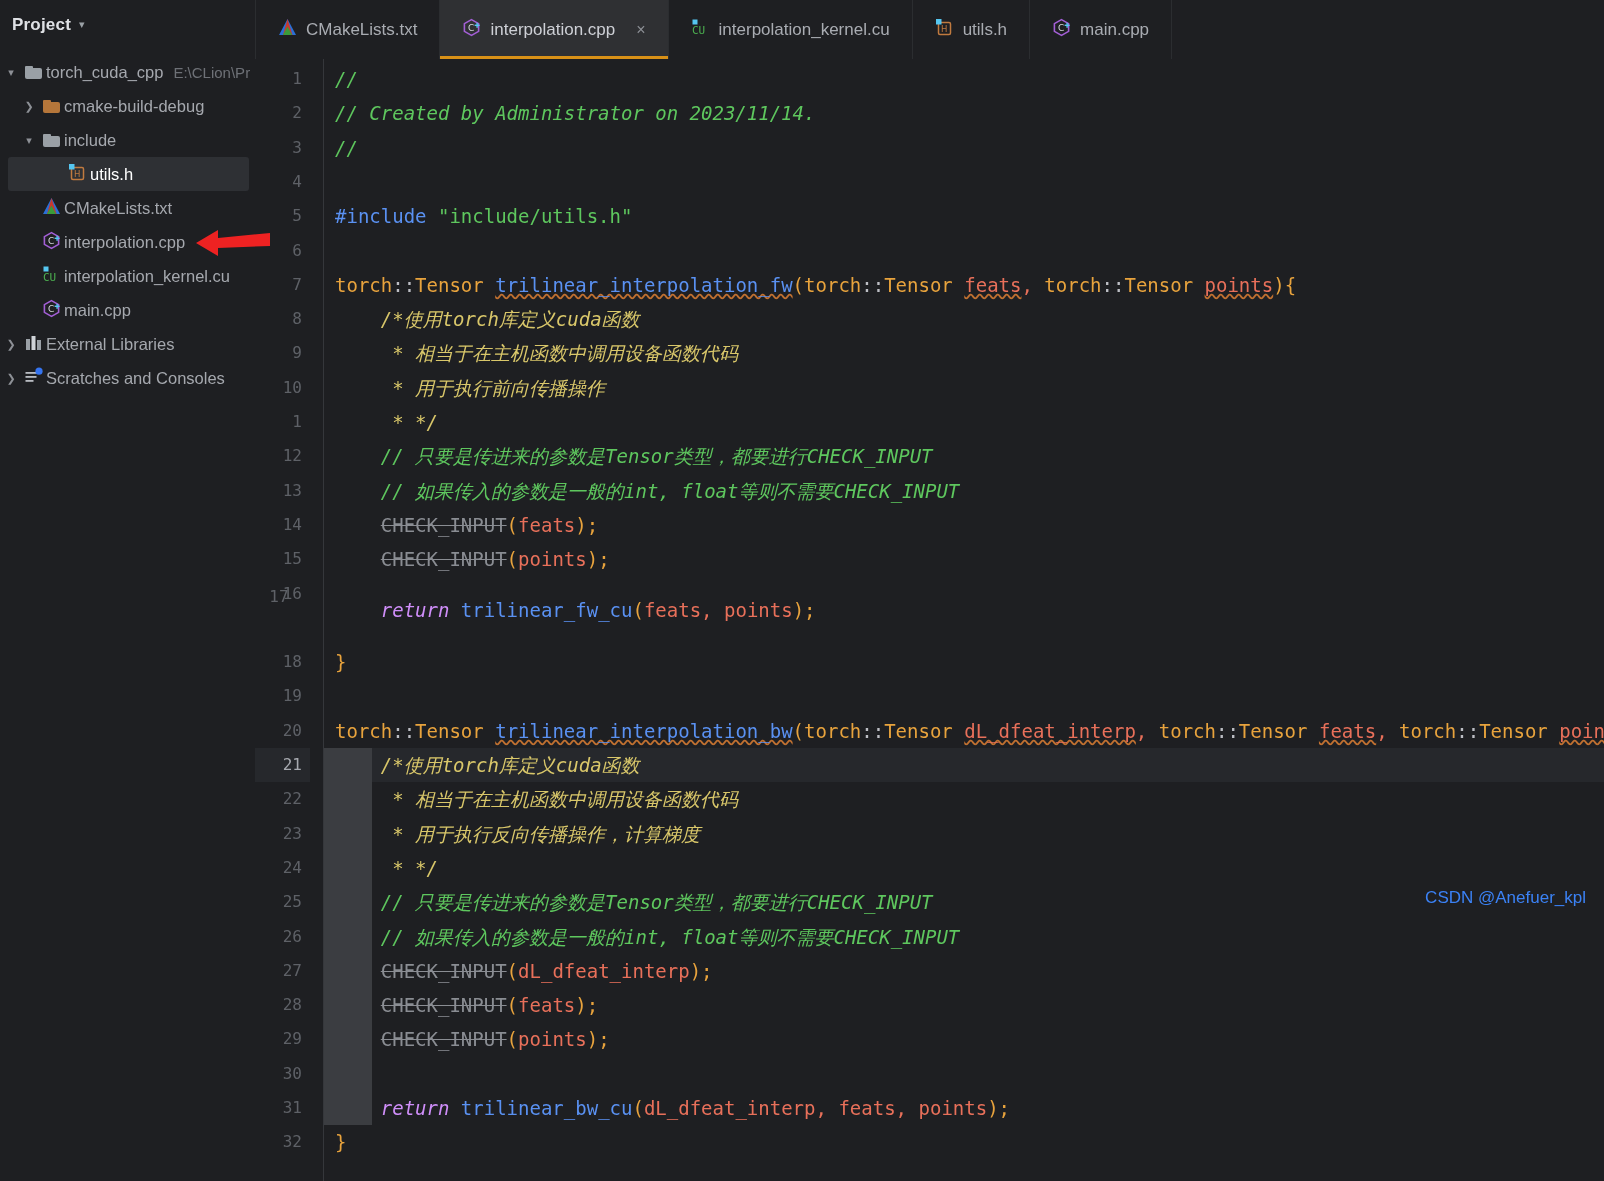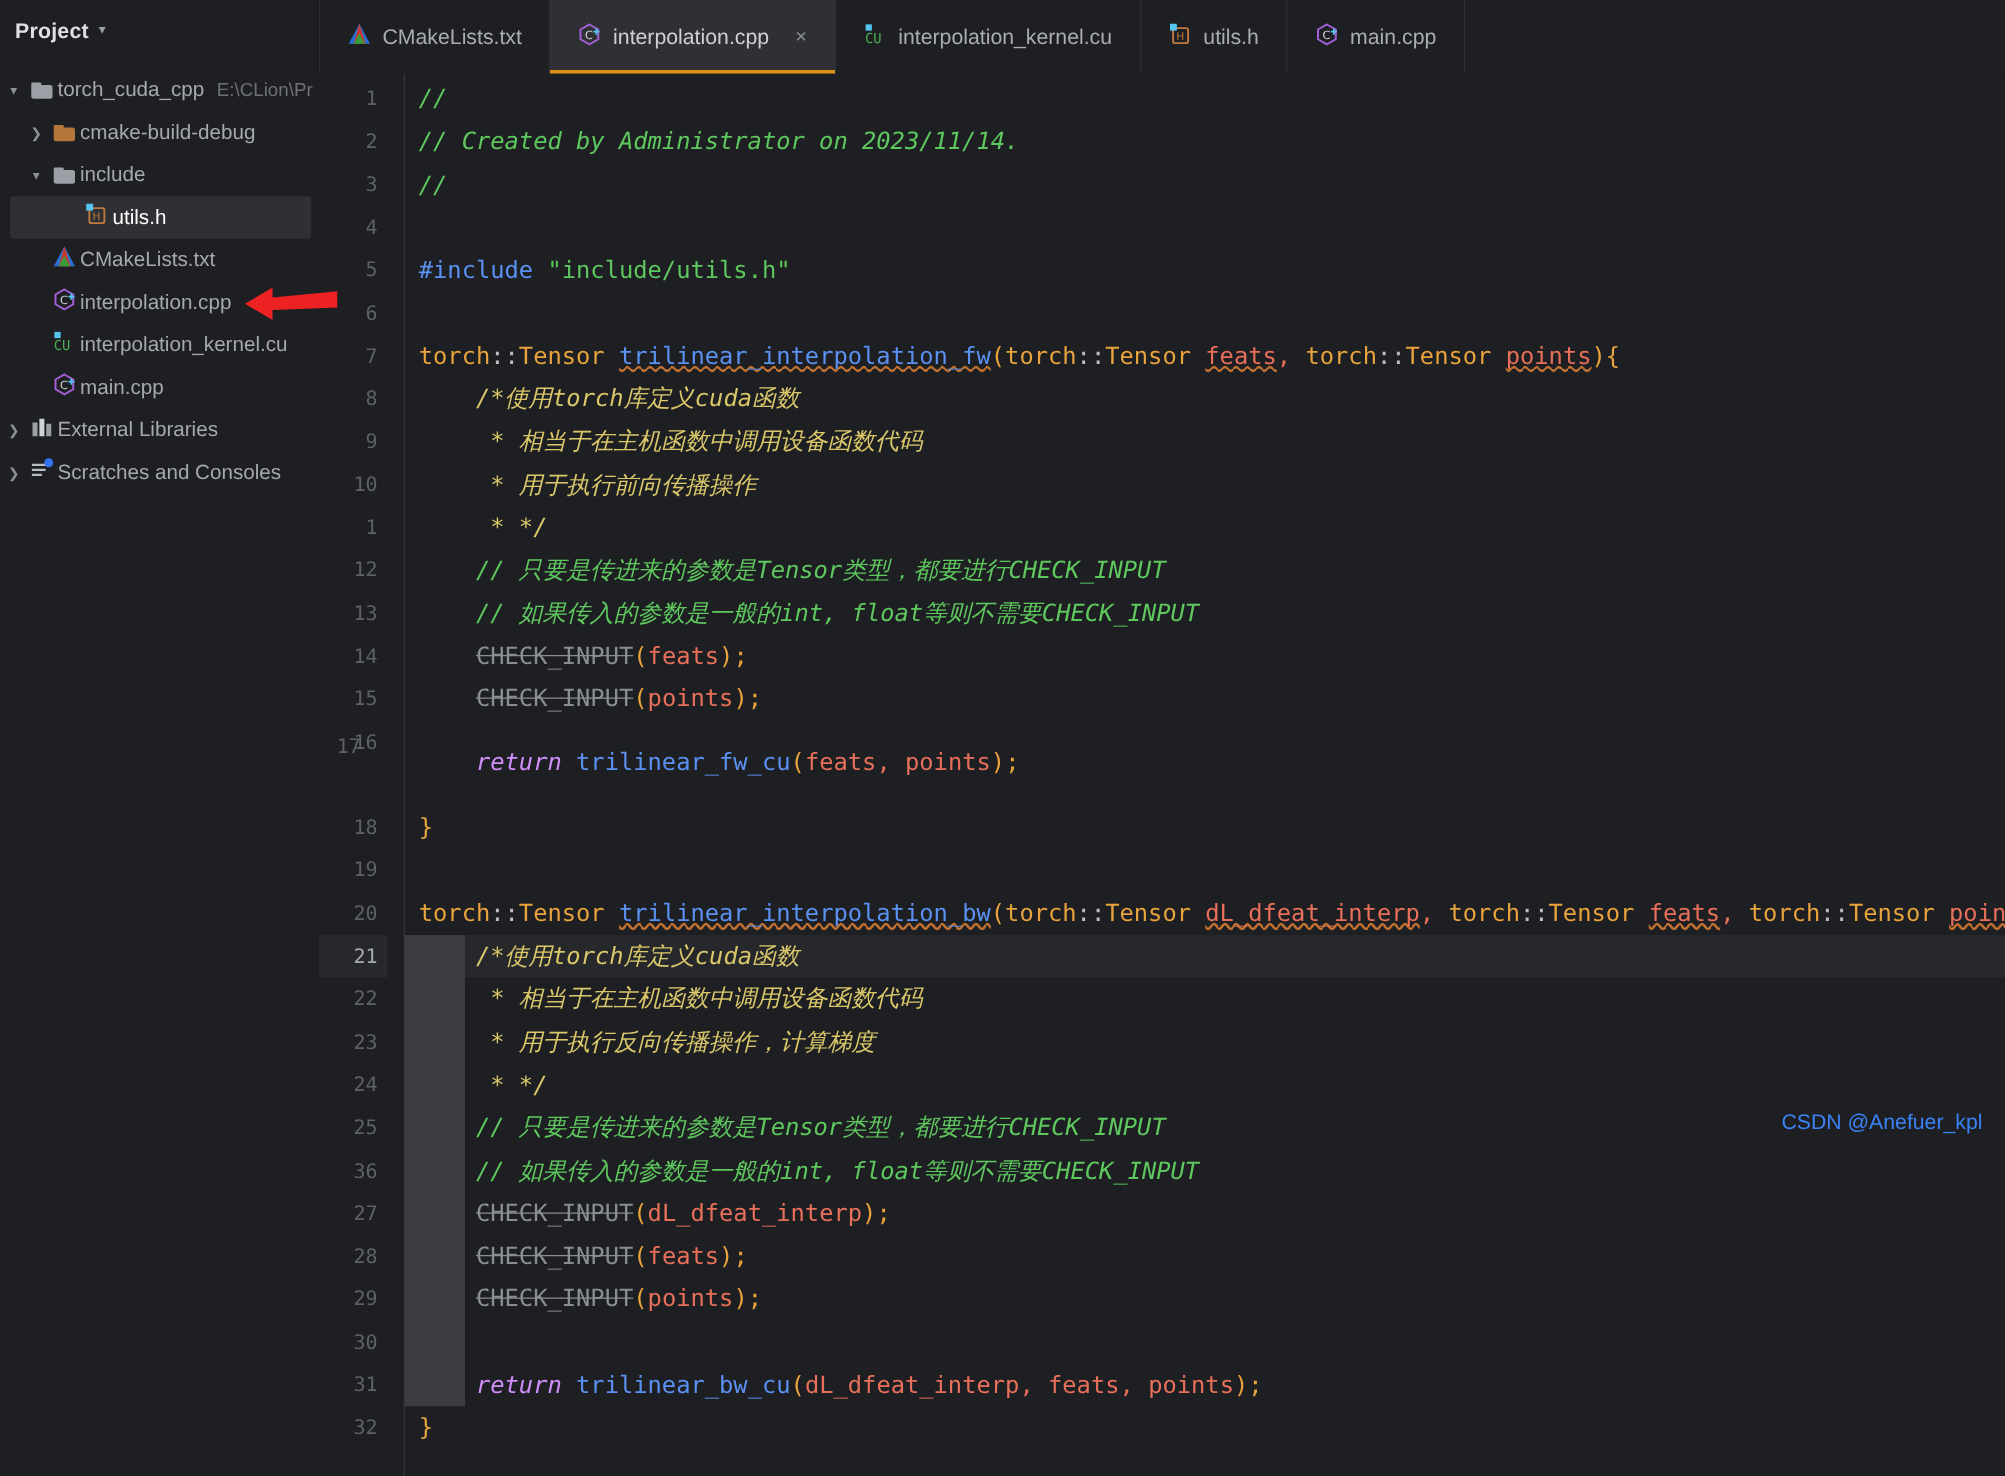--- a/index.html
+++ b/index.html
@@ -336,21 +336,21 @@
           <div class="ln" style="top: 521px; text-align: center;">17</div>
           <div class="ln" style="top: 586.1px;">18</div>
           <div class="ln" style="top: 620.4px;">19</div>
           <div class="ln" style="top: 654.7px;">20</div>
           <div class="ln-hl" style="top: 689px;"></div>
           <div class="ln cur" style="top: 689px;">21</div>
           <div class="ln" style="top: 723.3px;">22</div>
           <div class="ln" style="top: 757.6px;">23</div>
           <div class="ln" style="top: 791.9px;">24</div>
           <div class="ln" style="top: 826.2px;">25</div>
-          <div class="ln" style="top: 860.5px;">36</div>
+          <div class="ln" style="top: 860.5px;">26</div>
           <div class="ln" style="top: 894.8px;">27</div>
           <div class="ln" style="top: 929.1px;">28</div>
           <div class="ln" style="top: 963.4px;">29</div>
           <div class="ln" style="top: 997.7px;">30</div>
           <div class="ln" style="top: 1032px;">31</div>
           <div class="ln" style="top: 1066.3px;">32</div>
         </div>
       <div id="iconcol"></div>
       <div id="code-area">
           <div class="row-hl" style="top: 689px;"></div>

